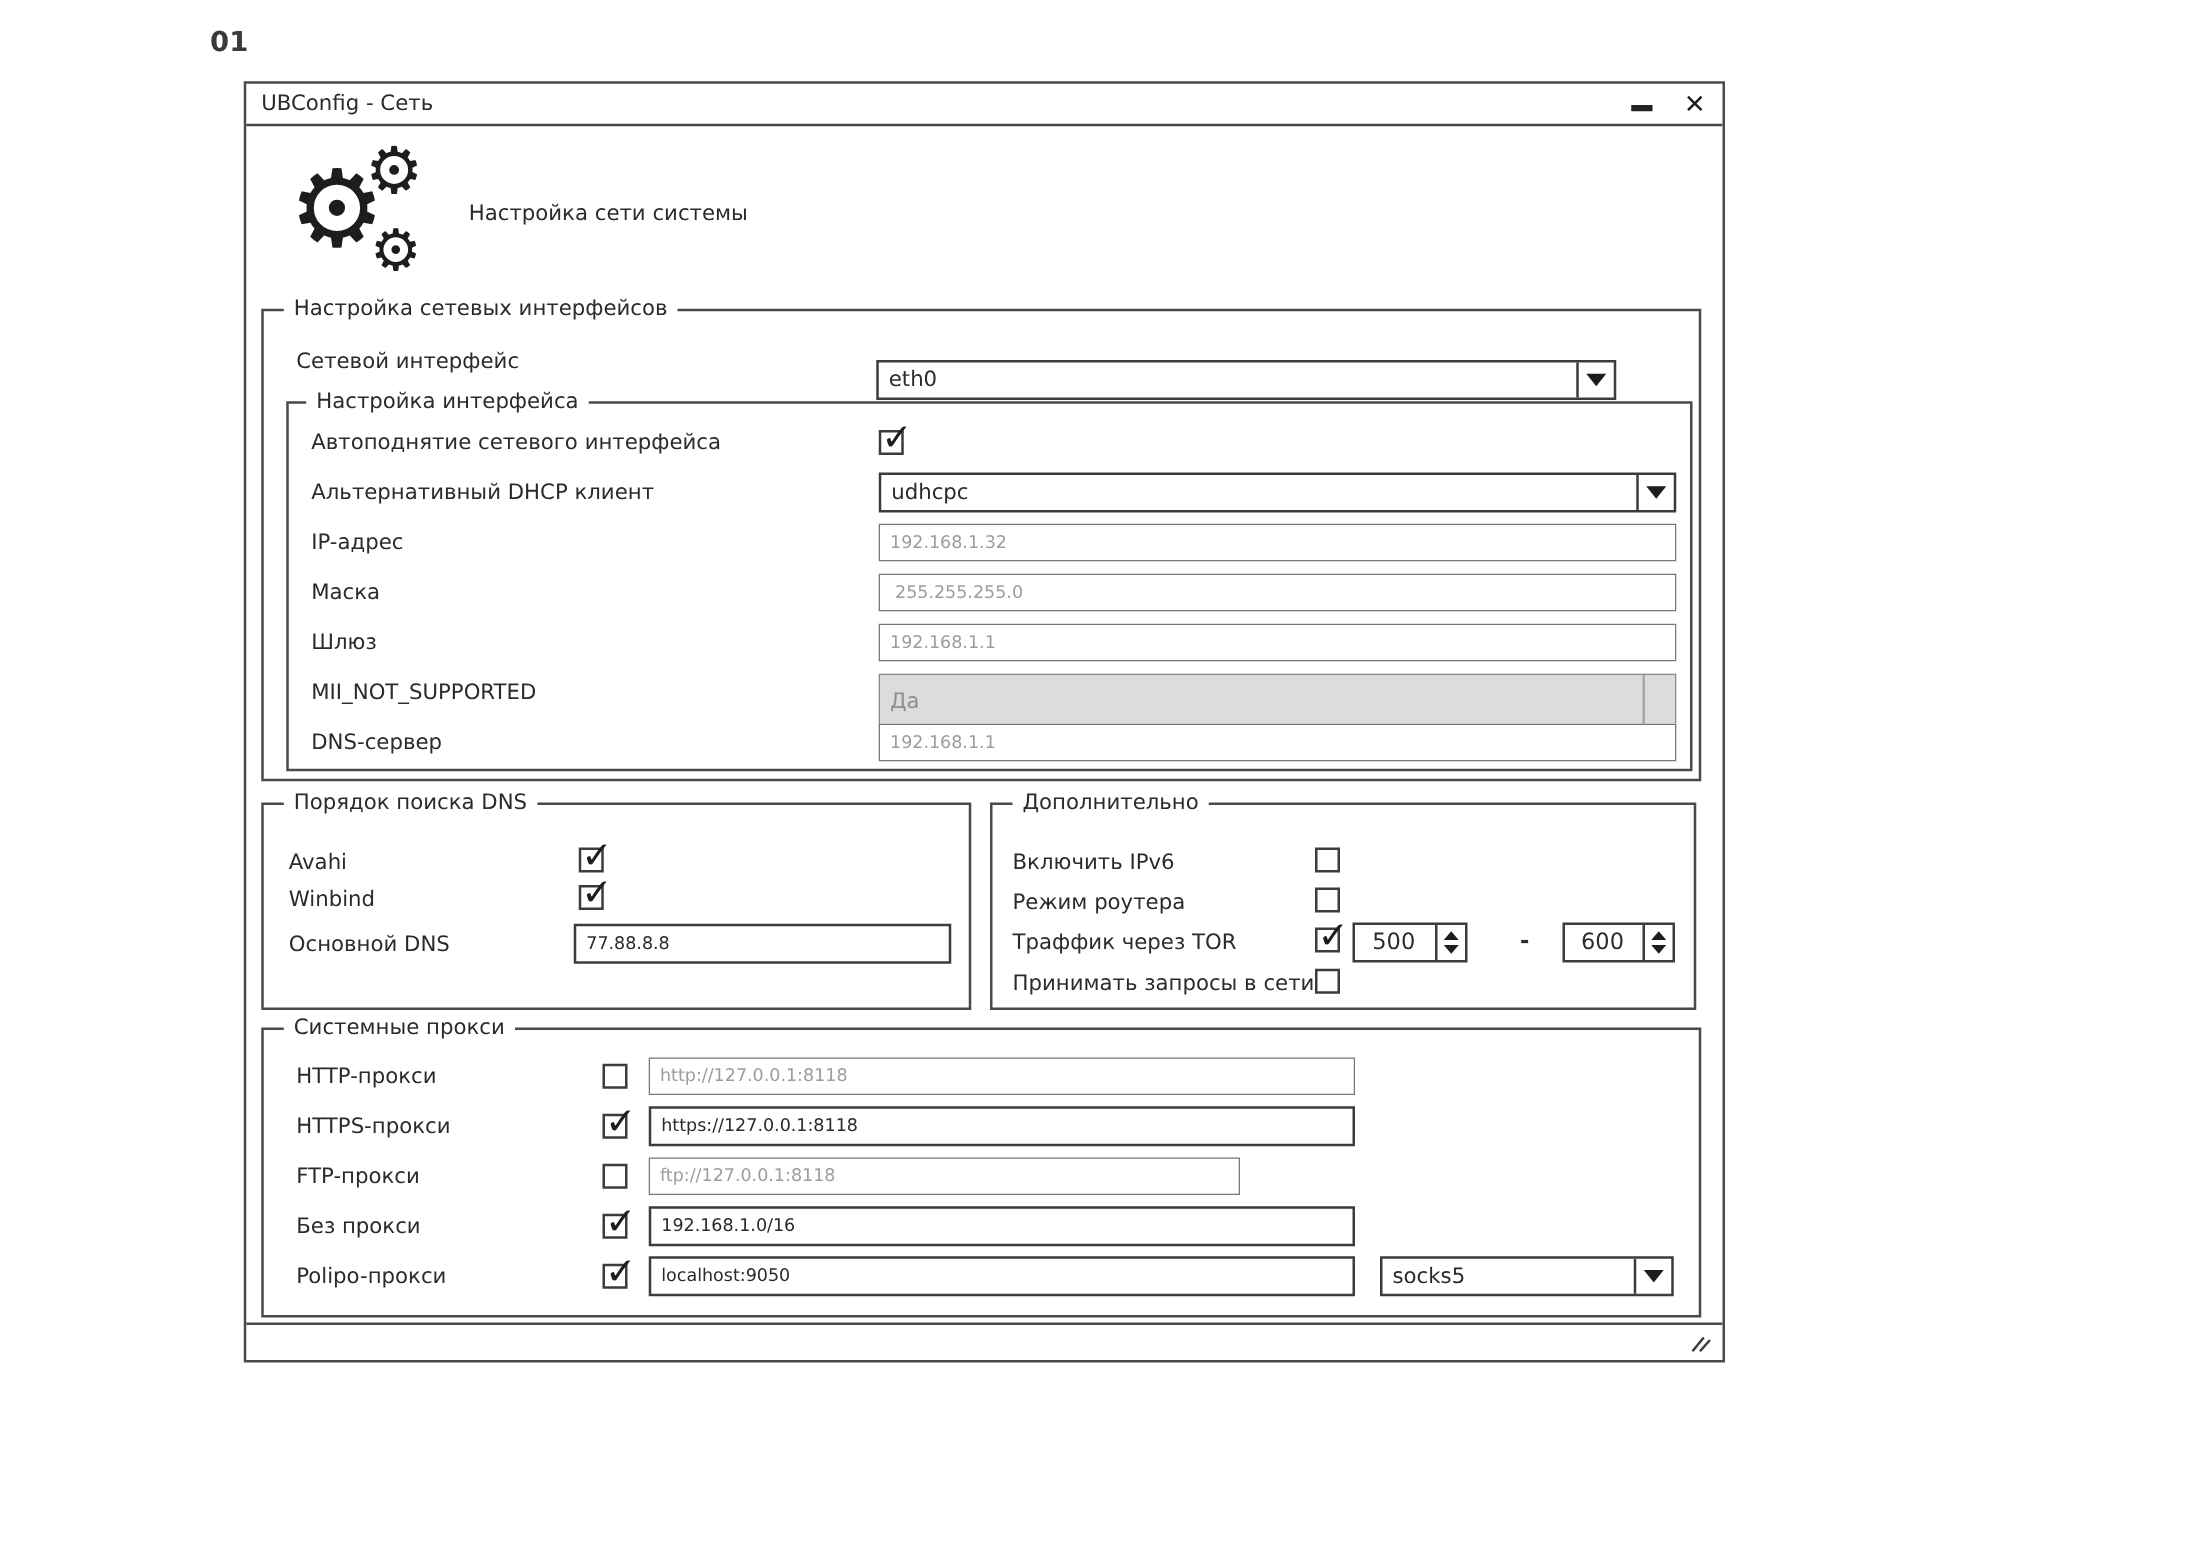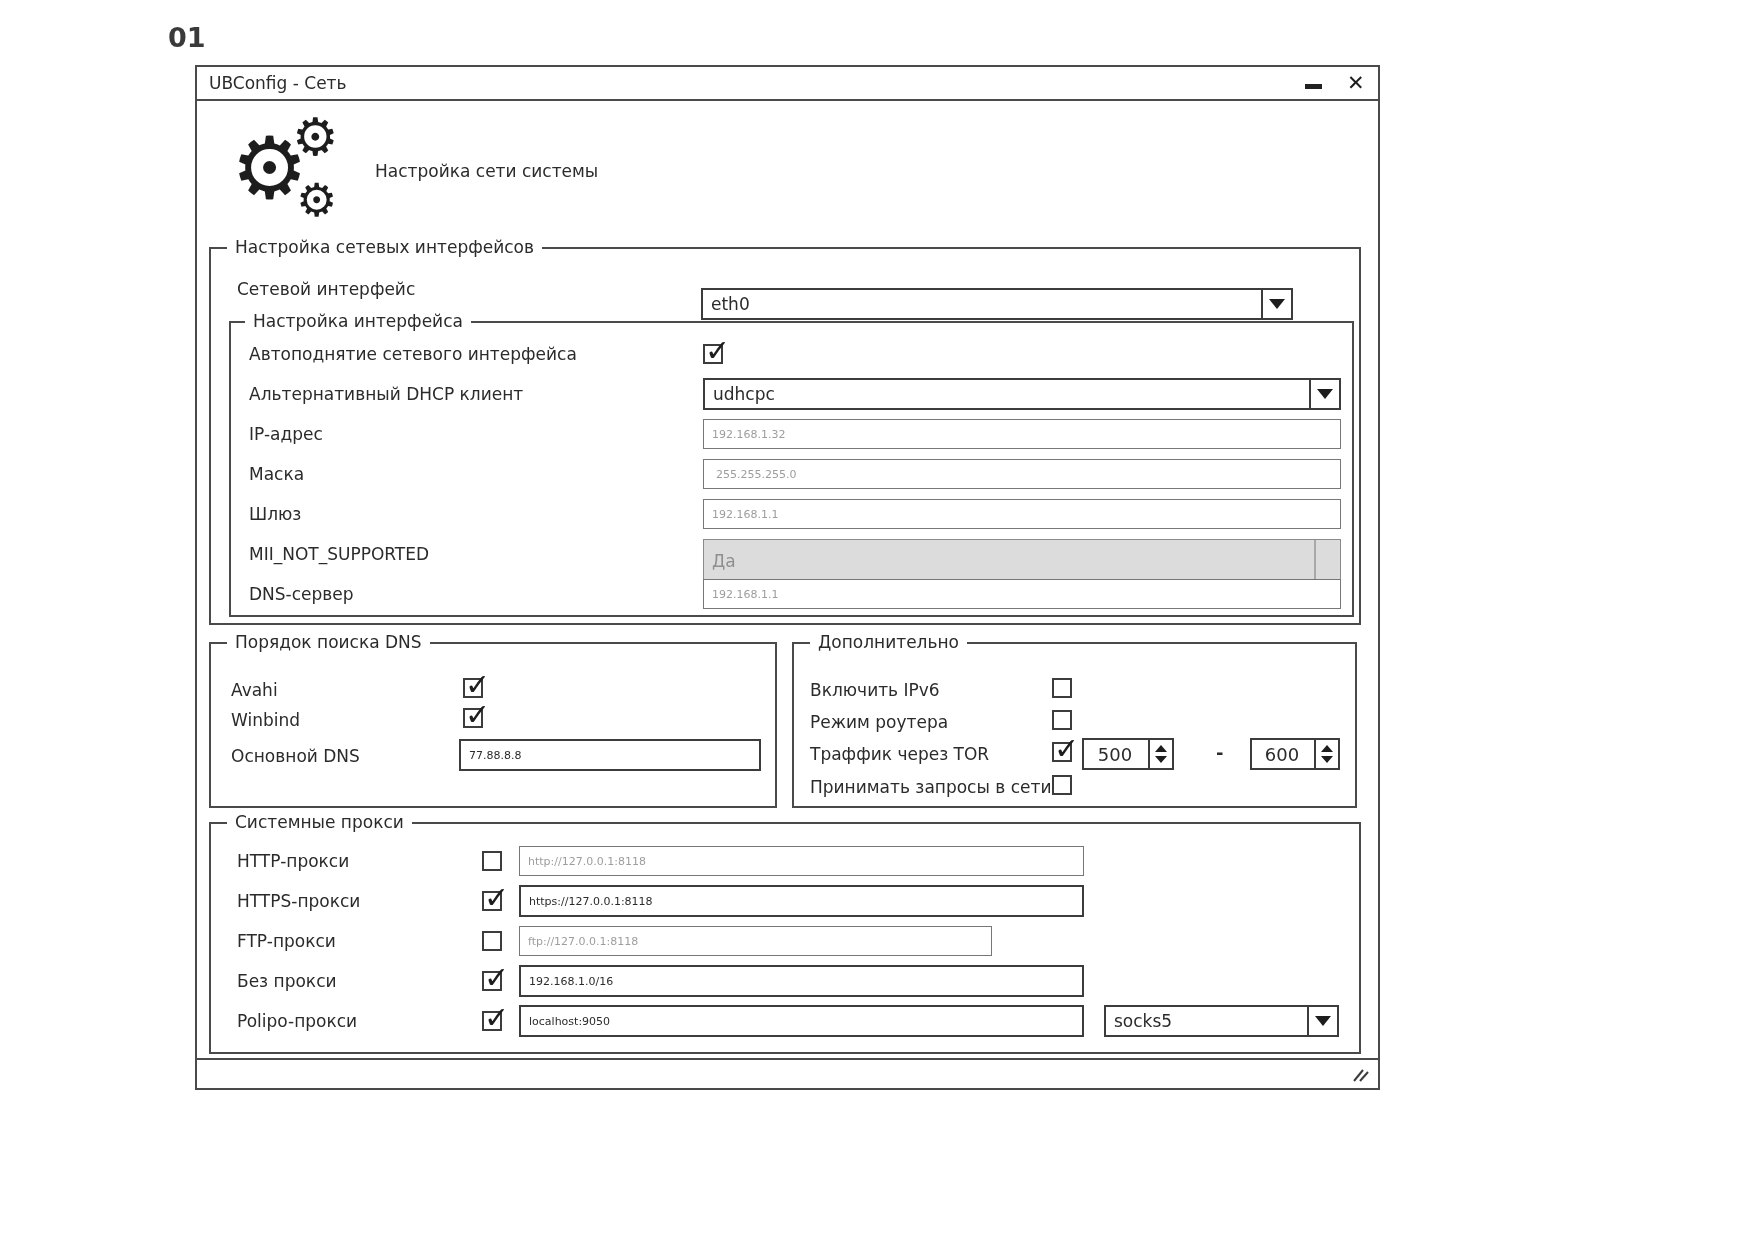--- a/index.html
+++ b/index.html
@@ -4,36 +4,36 @@
 <style>
   :root{
     --line:#4a4a4a; --text:#2b2b2b; --muted:#9d9d9d; --disabled_bg:#dcdcdc;
   }
   *{margin:0;padding:0;box-sizing:border-box;}
   html,body{background:#ffffff;}
   body{
     position:relative;width:1753px;height:1240px;
     font-family:"DejaVu Sans",sans-serif;color:var(--text);
   }
-  .figure-label{position:absolute;left:168px;top:22px;font-size:27px;font-weight:700;color:#3a3a3a;}
+  .figure-label{position:absolute;left:168px;top:22px;font-size:22px;font-weight:700;color:#3a3a3a;}
   .win{position:absolute;left:195px;top:65px;width:1185px;height:1025px;border:2px solid var(--line);background:#fff;}
   .titlebar{position:absolute;left:0;top:0;right:0;height:34px;border-bottom:2px solid var(--line);}
   .win-title{position:absolute;left:12px;top:6px;font-size:17px;}
   .min-btn{position:absolute;left:1108px;top:17px;width:17px;height:5px;background:#222;cursor:pointer;}
   .close-btn{position:absolute;left:1150px;top:4px;font-size:21px;font-weight:600;color:#1d1d1d;cursor:pointer;}
   .gear{position:absolute;color:#1d1d1d;line-height:1;}
   .gear.big{left:34px;top:58px;font-size:86px;}
   .gear.small-top{left:95px;top:44px;font-size:52px;}
   .gear.small-bottom{left:99px;top:110px;font-size:46px;}
   .header-text{position:absolute;left:178px;top:94px;font-size:17px;}
   .group{position:absolute;border:2px solid var(--line);background:#fff;}
   .legend{position:absolute;top:-12px;left:16px;background:#fff;padding:0 8px;font-size:17px;white-space:nowrap;}
   .lbl{position:absolute;font-size:17px;white-space:nowrap;line-height:20px;}
   .input{position:absolute;height:30px;border:1.5px solid #777;background:#fff;font-family:"DejaVu Sans",sans-serif;
-         font-size:11px;color:var(--text);padding:0 8px;outline:none;}
+         font-size:14px;color:var(--text);padding:0 8px;outline:none;}
   .input.active{height:32px;border:2px solid #3c3c3c;}
   .input::placeholder{color:var(--muted);opacity:1;}
   .dropdown{position:absolute;height:32px;border:2px solid #3c3c3c;background:#fff;cursor:pointer;}
   .dd-value{position:absolute;left:8px;top:50%;transform:translateY(-50%);font-size:17px;white-space:nowrap;}
   .dd-btn{position:absolute;right:0;top:0;bottom:0;width:30px;border-left:2px solid #3c3c3c;
           display:flex;align-items:center;justify-content:center;}
   .tri-down{width:0;height:0;border-left:8px solid transparent;border-right:8px solid transparent;border-top:10px solid #1d1d1d;}
   .checkbox{position:absolute;width:20px;height:20px;border:2px solid #3c3c3c;background:#fff;cursor:pointer;}
   .checkbox.checked::after{content:"✓";position:absolute;left:0;top:-13px;font-size:30px;font-weight:700;color:#1d1d1d;}
   .spinner{position:absolute;height:32px;border:2px solid #3c3c3c;background:#fff;}

